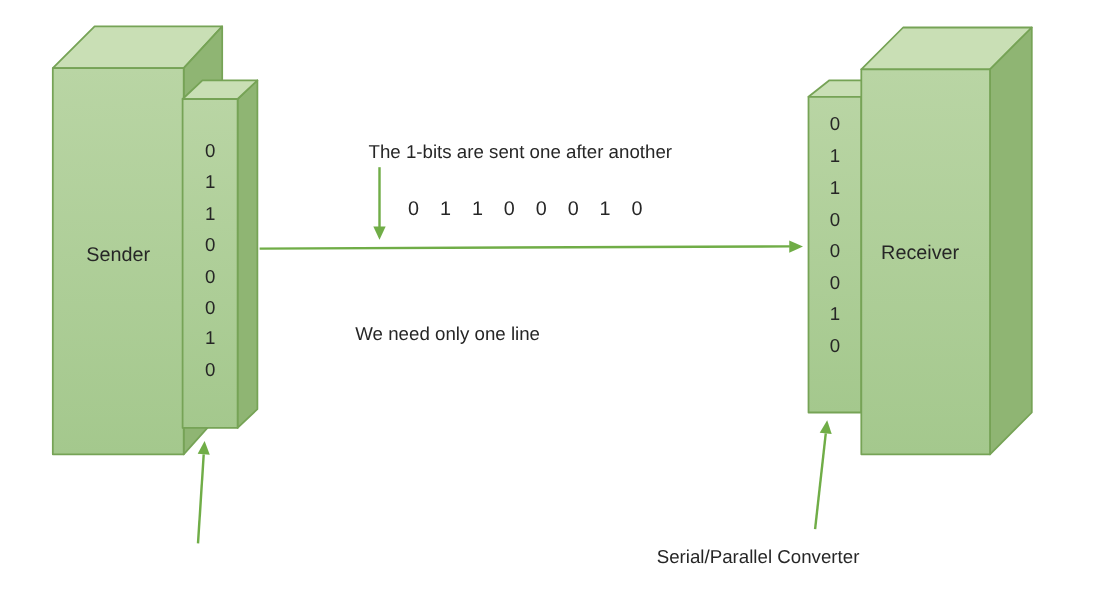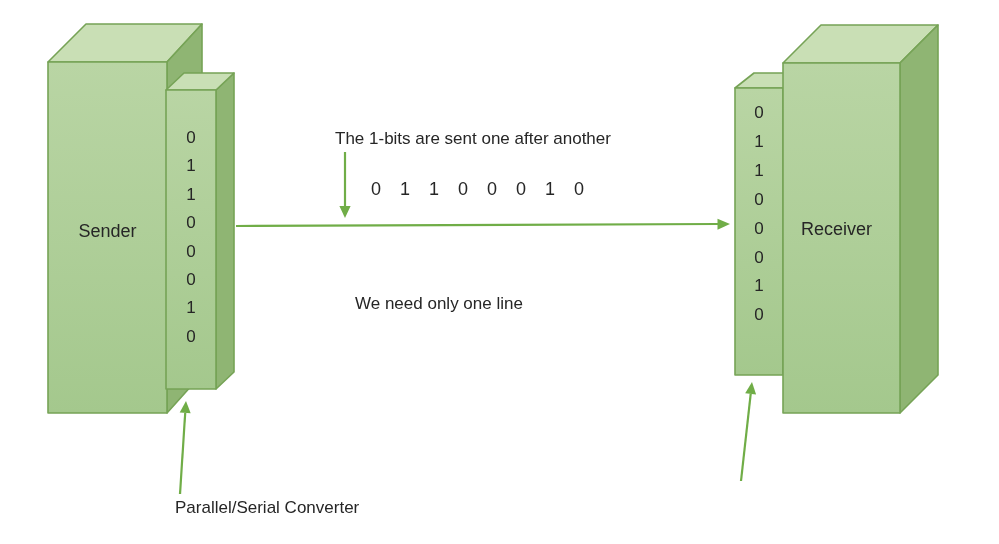--- a/index.html
+++ b/index.html
@@ -111,18 +111,18 @@
 0
 0
 0
 1
 0</div>
 
   <div class="txt" style="left:335px;top:129px;">The 1-bits are sent one after another</div>
 
   <div class="txt bits-row" style="left:371px;top:179px;">0 1 1 0 0 0 1 0</div>
 
-  <div class="txt" style="left:323px;top:294px;margin-left:32px;">We need only one line</div>
+  <div class="txt" style="left:323px;top:294px;">We need only one line</div>
 
-  <div class="txt" style="left:175px;top:498px;">Parallel/Serial Converter</div>
 
+  <div class="txt" style="left:597px;top:497px;">Serial/Parallel Converter</div>
 
 </div>
 
 </body></html>

